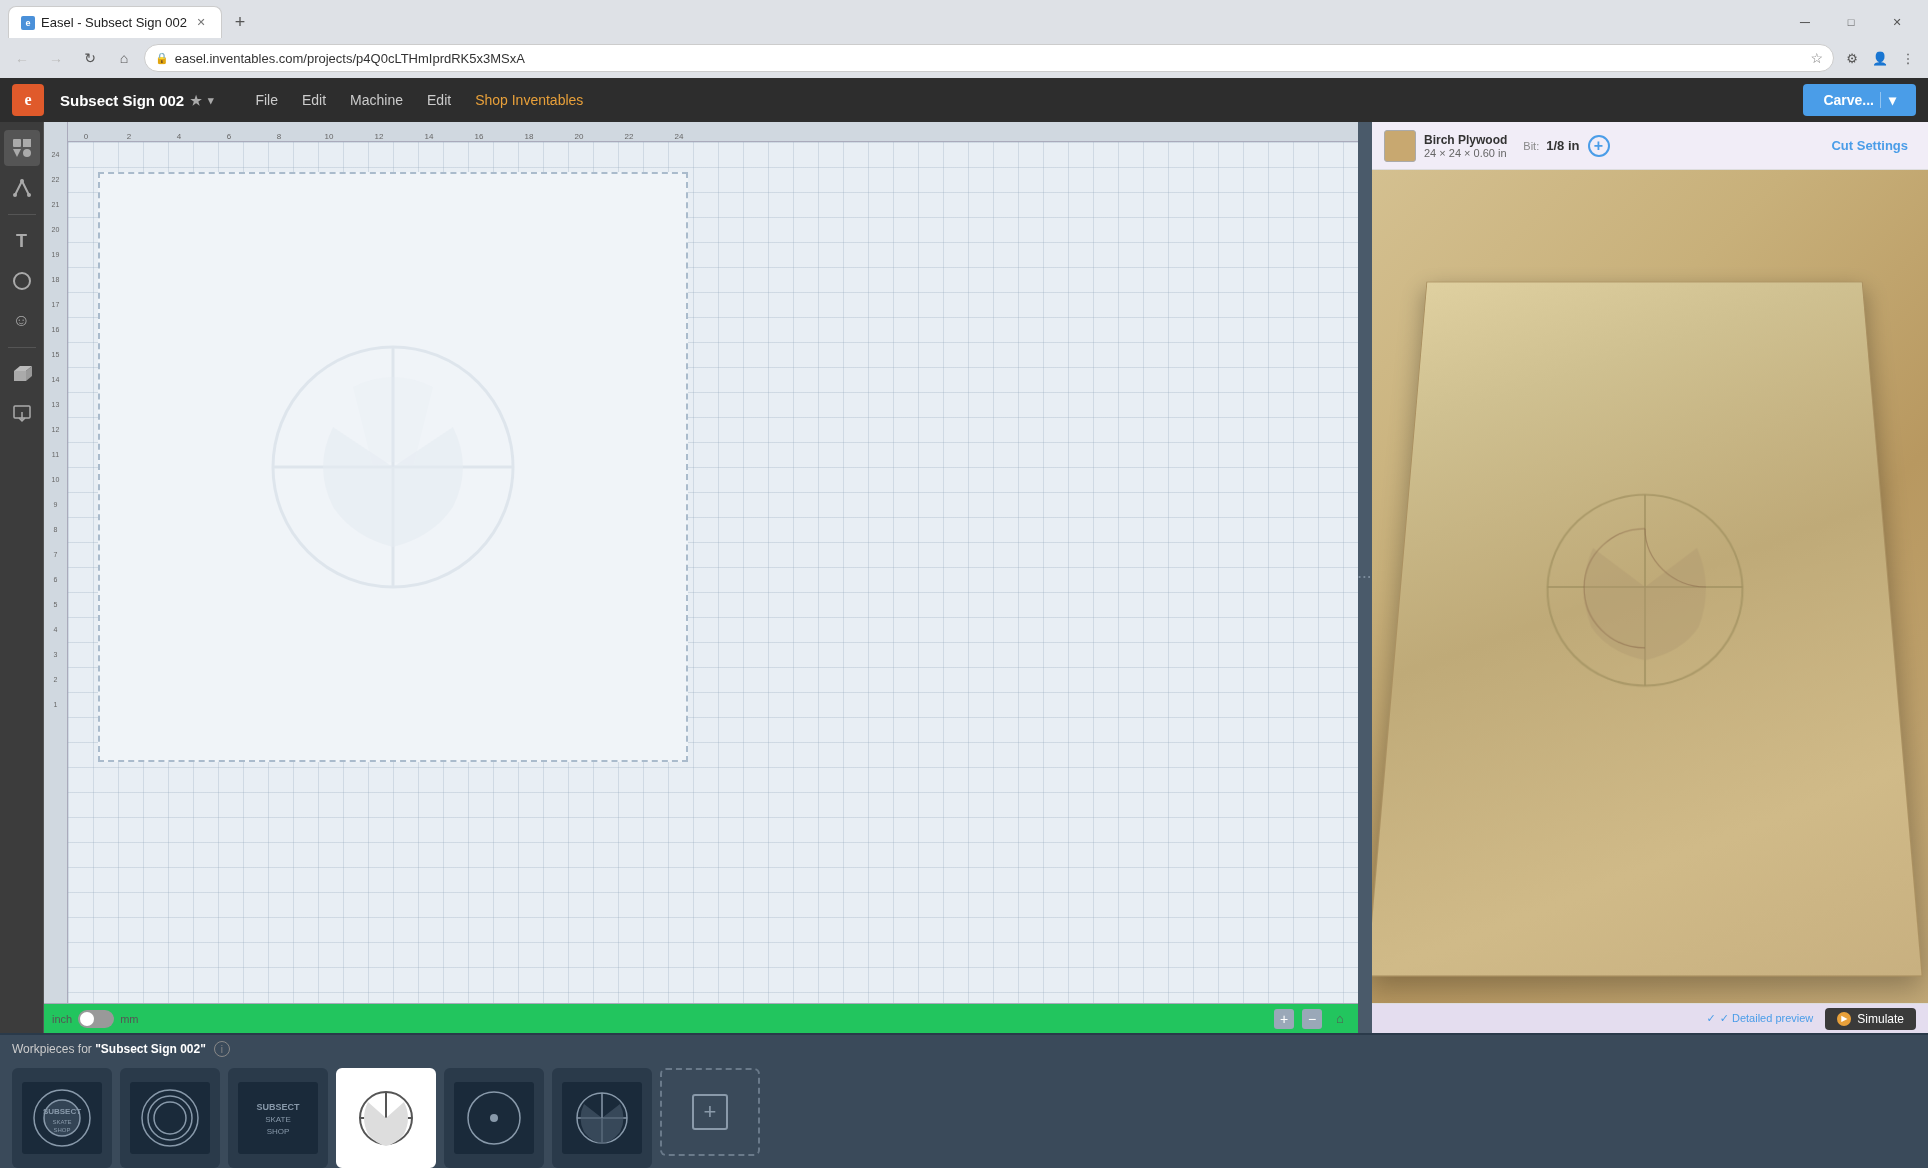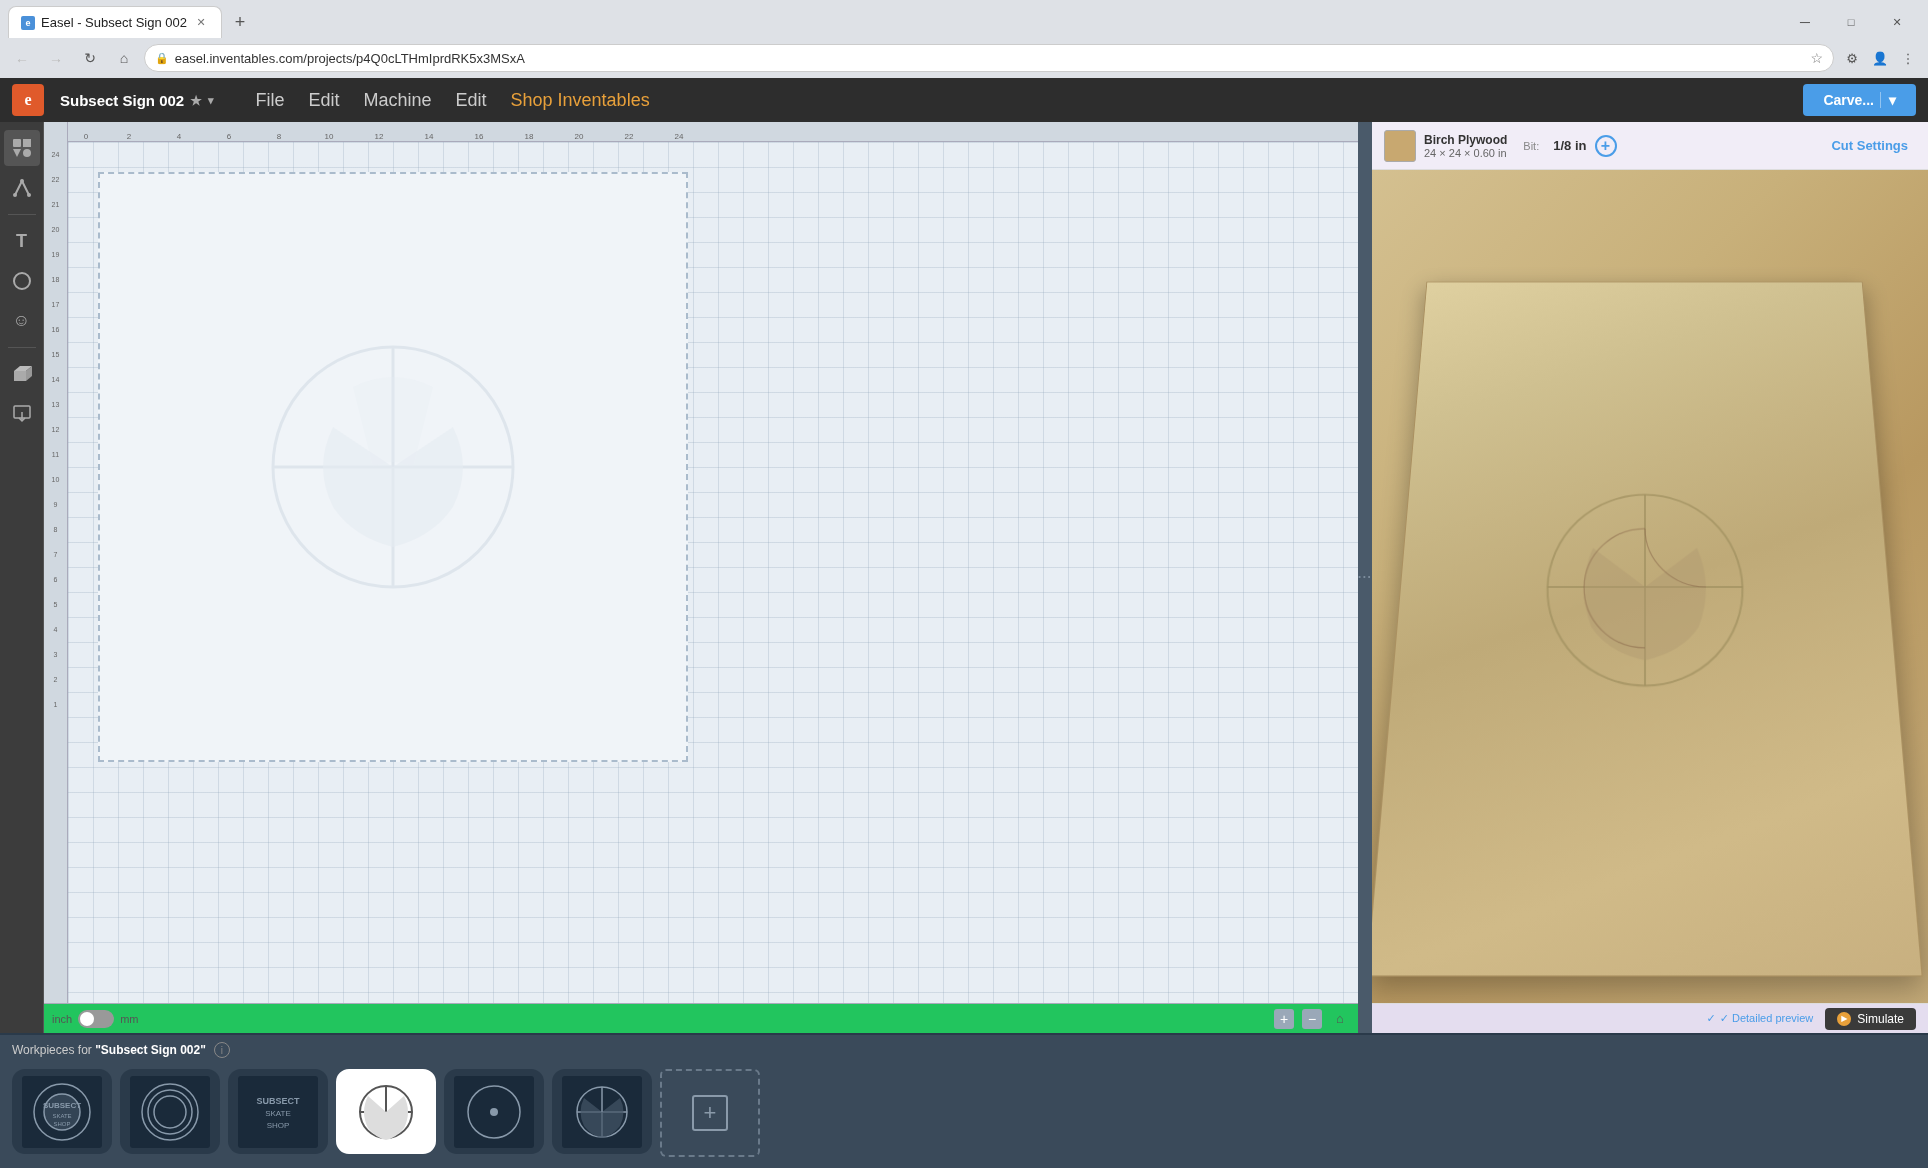--- a/index.html
+++ b/index.html
@@ -145,21 +145,21 @@
     }
     .title-star { color: #aaa; font-size: 13px; }
     .title-chevron { color: #aaa; font-size: 11px; }
     .menu-items {
       display: flex;
       gap: 4px;
       margin-left: 16px;
     }
     .menu-item {
       color: #ccc;
-      font-size: 18px;
+      font-size: 14px;
       padding: 4px 10px;
       cursor: pointer;
       border-radius: 3px;
     }
     .menu-item.shop { color: #e8a03a; }
     .carve-btn {
       margin-left: auto;
       background: #4a9de8;
       color: white;
       border: none;
@@ -366,21 +366,21 @@
       font-weight: 600;
       color: #333;
     }
     .material-dims {
       font-size: 11px;
       color: #666;
     }
     .bit-section {
       display: flex;
       align-items: center;
-      gap: 14px;
+      gap: 7px;
       margin-left: 8px;
     }
     .bit-label {
       font-size: 11px;
       color: #888;
     }
     .bit-value {
       font-size: 13px;
       font-weight: 600;
       color: #333;
@@ -501,23 +501,23 @@
       font-size: 10px;
       cursor: pointer;
     }
     .workpieces-list {
       display: flex;
       gap: 8px;
       padding: 4px 12px 8px;
       overflow-x: auto;
     }
     .workpiece-item {
-      width: 100px; height: 85px;
+      width: 100px; height: 100px;
       background: #2a3a4a;
-      border-radius: 13px;
+      border-radius: 6px;
       border: 2px solid transparent;
       cursor: pointer;
       overflow: hidden;
       display: flex; align-items: center; justify-content: center;
       flex-shrink: 0;
     }
     .workpiece-item.active {
       border-color: #fff;
       background: #fff;
     }

